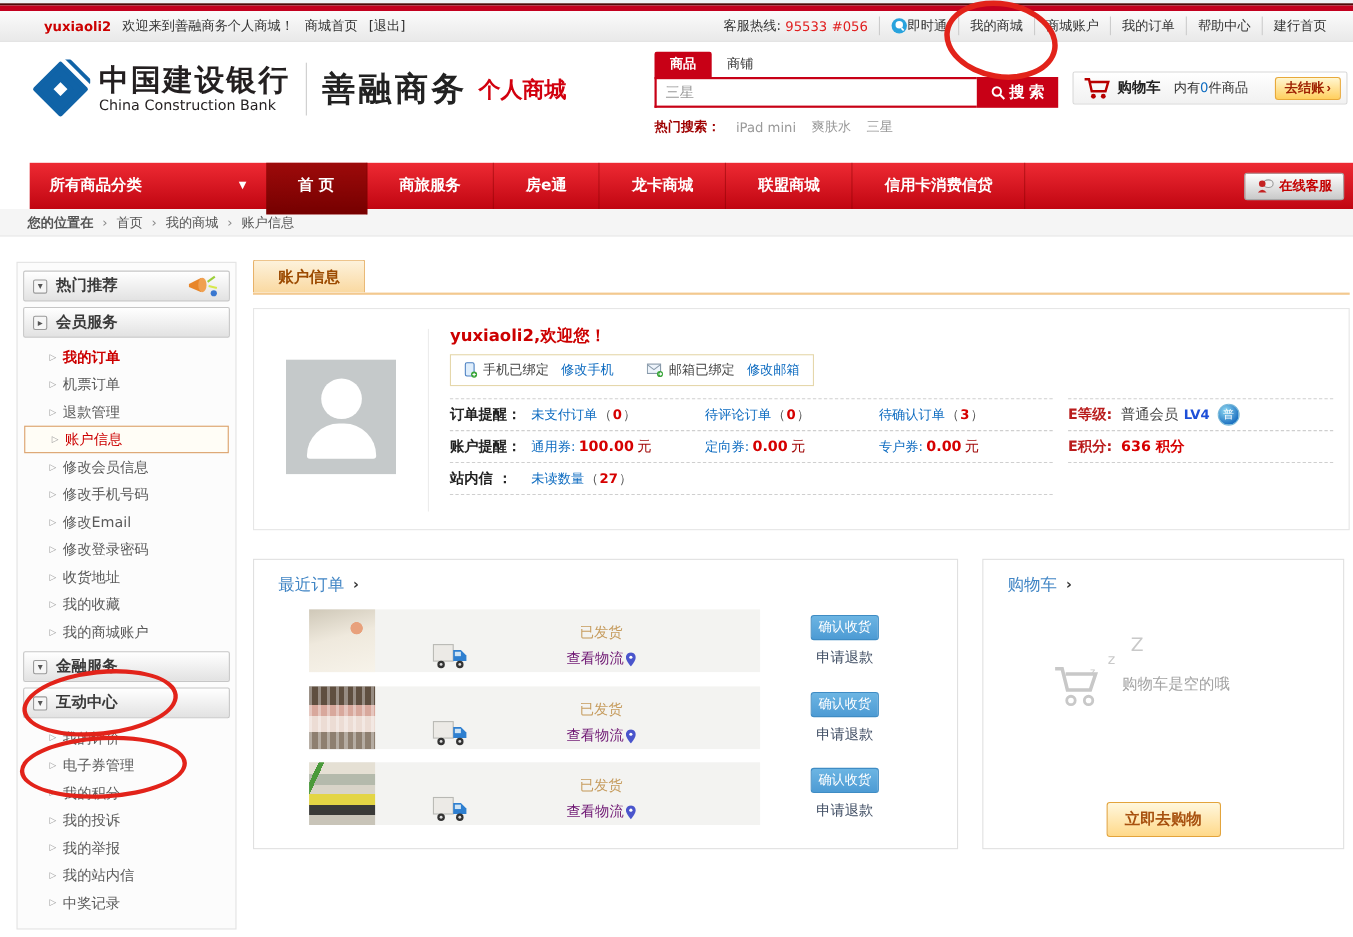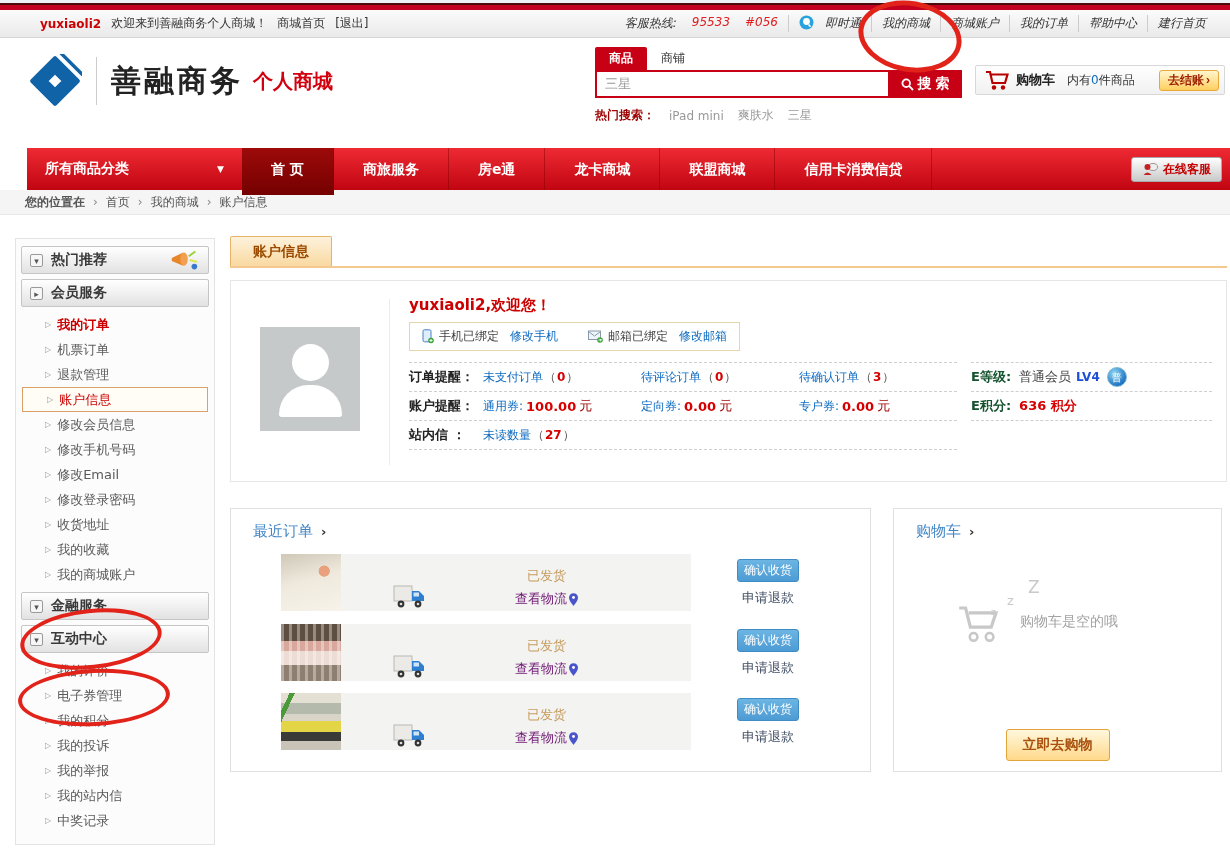--- a/index.html
+++ b/index.html
@@ -13,21 +13,21 @@
 
   
   .utilbar { height:28px; background:linear-gradient(#fbfbfb,#e9e9e9); border-bottom:1px solid #d6d6d6;
              display:flex; align-items:center; justify-content:space-between; padding:0 14px 0 40px; }
   .util-left { display:flex; align-items:center; gap:10px; }
   .util-left .uname { color:#cc0000; font-weight:bold; }
   .util-left a, .util-right a { color:#333; text-decoration:none; cursor:pointer; }
   .util-right { display:flex; align-items:center; }
   .util-right .hot-label { color:#333; }
   .util-right .hot-num { color:#e02020; margin-left:4px; }
-  .util-right .seg { display:flex; align-items:flex-start; padding:0 10px; border-left:1px solid #ccc; gap:11px;font-style:italic; }
+  .util-right .seg { display:flex; align-items:center; padding:0 10px; border-left:1px solid #ccc; gap:0; }
   .util-right .seg.first { border-left:none; }
 
   
   .header { height:110px; position:relative; background:#fff; }
   .logo-area { position:absolute; left:28px; top:16px; display:flex; align-items:center; }
   .bank-txt { margin-left:8px; }
   .bank-cn { font-size:27px; font-weight:bold; color:#231f20; letter-spacing:2px; line-height:30px; }
   .bank-en { font-size:13px; color:#231f20; }
   .logo-vline { width:1px; height:48px; background:#ccc; margin:0 14px; }
   .brand-cn { font-size:30px; font-weight:bold; color:#222; letter-spacing:3px; }
@@ -105,21 +105,21 @@
   .r-row { height:29px; display:flex; align-items:center; border-top:1px dashed #cfcfcf; }
   .r-label { font-weight:bold; color:#222; width:74px; font-size:13px; }
   .r-item { width:158px; display:flex; align-items:center;text-align:center; }
   .r-item a { color:#0d6bc0; text-decoration:none; cursor:pointer; }
   .paren { color:#555; margin:0 1px; }
   .num { color:#d60000; font-weight:bold; }
   .cp-val { color:#d60000; font-weight:bold; margin:0 3px; font-size:13px; }
   .cp-unit { color:#9e0000; font-size:13px; }
   .lv { color:#1d4fd8; font-weight:bold; margin-left:5px; }
   .badge { width:20px; height:20px; border-radius:50%; background:radial-gradient(circle at 35% 30%,#8fd8f2,#1a6fc0 75%); color:#fff; font-size:10px; line-height:20px; text-align:center; margin-left:7px; border:1px solid #79b8d8; }
-  .glabel { font-weight:bold; color:#14532d; font-size:13px; margin-right:8px; }
+  .glabel { font-weight:bold; color:#b91c1c; font-size:13px; margin-right:8px; }
   .gval { color:#444; font-size:13px; }
   .pts { color:#d60000; font-weight:bold; font-size:13px; }
 
   .bottom-row { margin-top:26px; display:flex; gap:22px; }
   .orders-panel { width:641px; height:264px; border:1px solid #e0e0e0; position:relative; background:#fff; }
   .panel-title { position:absolute; left:22px; top:13px; color:#4286c5; font-size:15px; display:flex; align-items:center; gap:8px; }
   .panel-title .tarrow { color:#333; font-weight:bold; font-size:13px; }
   .order-row { position:absolute; left:0; display:flex; align-items:center; width:100%; height:57px; }
   .o1 { top:45px; } .o2 { top:115px; } .o3 { top:184px; }
   .strip { margin-left:50px; width:410px; height:57px; background:#f3f3f1; display:flex; align-items:flex-end; }
@@ -198,20 +198,24 @@
         </span>
     </div>
   </div>
 
   <div class="header">
     <div class="logo-area">
       <svg width="54" height="54" viewBox="0 0 64 64">
         <path fill="#1063a7" stroke="#1063a7" stroke-width="5" stroke-linejoin="round" fill-rule="evenodd" d="M32 5 L59 32 L32 59 L5 32 Z M32 21 L43 32 L32 43 L21 32 Z"></path>
         <line x1="38" y1="-2" x2="65" y2="25" stroke="#1063a7" stroke-width="4"></line>
       </svg>
+      <div class="bank-txt">
+        <div class="bank-cn">中国建设银行</div>
+        <div class="bank-en">China Construction Bank</div>
+      </div>
       <div class="logo-vline"></div>
       <span class="brand-cn">善融商务</span>
       <span class="brand-sub">个人商城</span>
     </div>
 
     <div class="search-area">
       <div class="search-tabs">
         <span class="stab active">商品</span>
         <span class="stab plain">商铺</span>
       </div>

